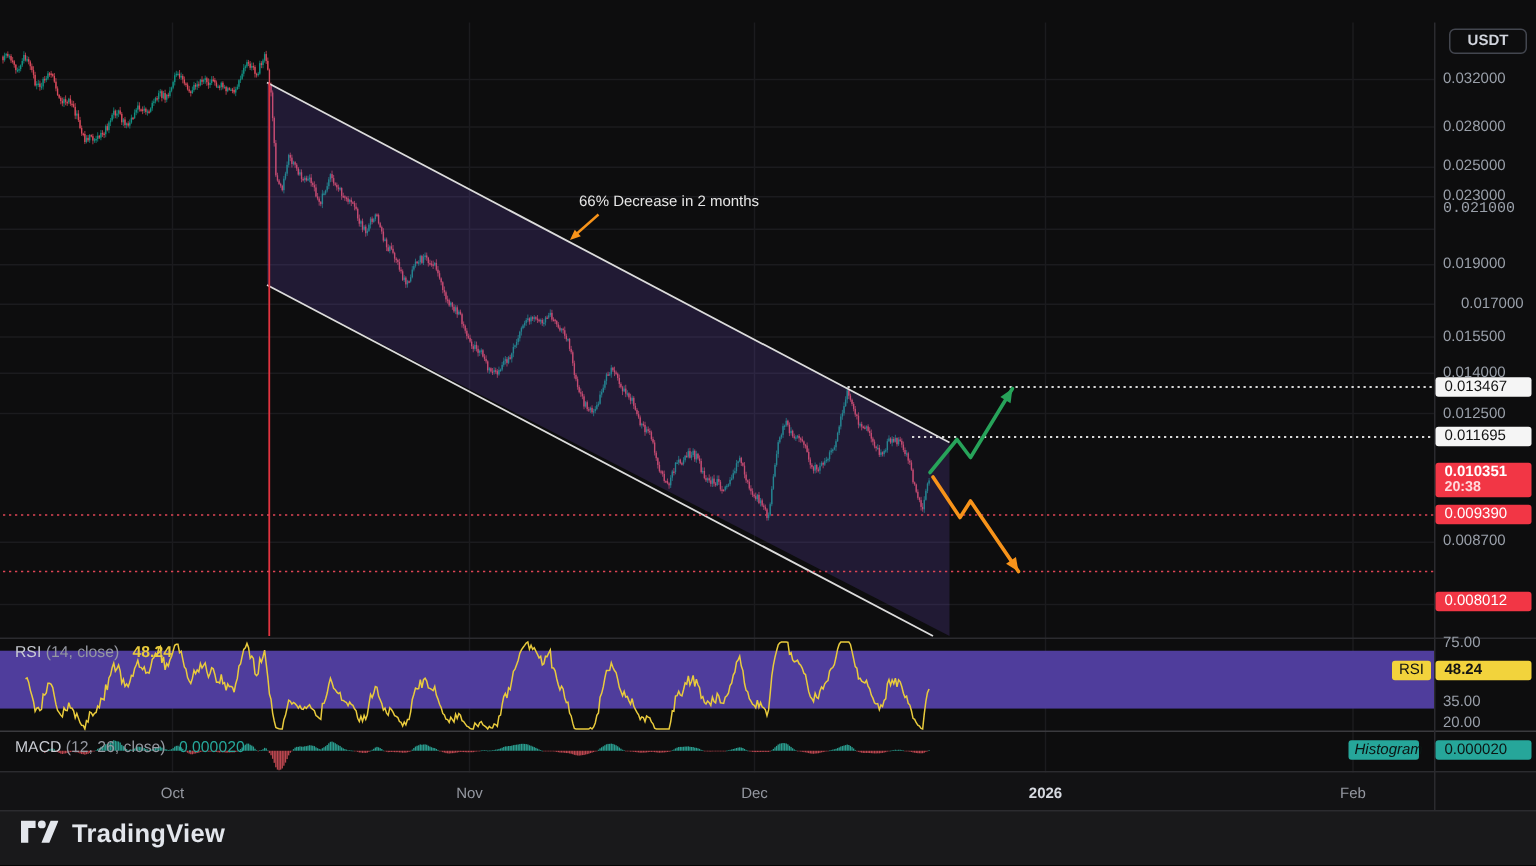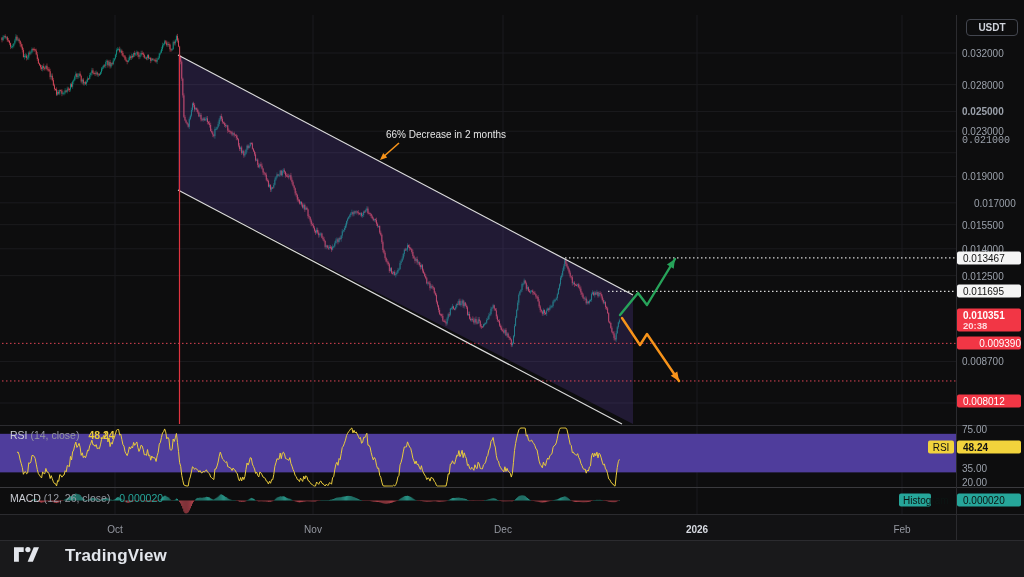--- a/index.html
+++ b/index.html
@@ -21,21 +21,21 @@
        padding:1px 0 1px 6px;box-sizing:border-box;z-index:5;white-space:nowrap;}
   .tag.white{background:#f5f5f5;color:#131313;}
   .tag.red{background:#f23645;color:#fff;}
   .tag.yellow{background:#f2d33c;color:#131313;}
   .tag.teal{background:#26a69a;color:#0c1513;}
   .tag.left-tag{left:auto;text-align:center;padding:1px 4px;}
   .time-label{position:absolute;transform:translate(-50%,0);top:524px;font-size:10px;color:#9598a1;z-index:4;}
   .time-label.major{color:#d6d9e0;font-weight:700;}
   .annotation{position:absolute;font-size:10px;color:#e6e6e6;white-space:nowrap;z-index:5;}
   .countdown{display:block;color:#ffd9dc;font-size:9.5px;line-height:10px;}
-  .logo{position:absolute;left:14px;top:545px;display:flex;align-items:center;gap:26px;z-index:6;cursor:pointer;}
+  .logo{position:absolute;left:14px;top:545px;display:flex;align-items:center;gap:9px;z-index:6;cursor:pointer;}
   .logo span{color:#e3e6ec;font-size:17px;font-weight:700;letter-spacing:.2px;}
 </style>
 </head>
 <body>
 
 <div class="stage">
 
   <div class="attribution">AhmadPro created with TradingView.com, Dec 17, 2025 19:39 UTC+4</div>
 
   <svg id="chart" width="1024" height="577">
@@ -1817,41 +1817,41 @@
     <span>MACD</span>
     <span class="p">(12, 26, close)</span>
     <span style="color:#26a69a;margin-left:6px;">0.000020</span>
   </div>
 
   <div class="annotation" style="left: 386px; top: 129px;">66% Decrease in 2 months</div>
 
   <div id="labels">
       <div class="axis-label" style="top: 53px;">0.032000</div>
       <div class="axis-label" style="top: 84.6241px;">0.028000</div>
-      <div class="axis-label" style="top: 111.464px; font-weight: bold;">0.025000</div>
+      <div class="axis-label" style="top: 111.464px;">0.025000</div>
       <div class="axis-label" style="top: 131.211px;">0.023000</div>
       <div class="axis-label" style="top: 140px; font-family: Liberation Mono, monospace;">0.021000</div>
       <div class="axis-label" style="top: 176.458px;">0.019000</div>
       <div class="axis-label" style="top: 202.799px; padding-left: 12px;">0.017000</div>
       <div class="axis-label" style="top: 224.676px;">0.015500</div>
       <div class="axis-label" style="top: 248.781px;">0.014000</div>
       <div class="axis-label" style="top: 275.621px;">0.012500</div>
       <div class="axis-label" style="top: 361.449px;">0.008700</div>
       <div class="axis-label" style="top: 403px;">0.007300</div>
       <div class="tag white" style="top: 257.974px;">0.013467</div>
       <div class="tag white" style="top: 291.386px;">0.011695</div>
-      <div class="tag red" style="top: 343.373px; text-align: right;">0.009390</div>
+      <div class="tag red" style="top: 343.373px;">0.009390</div>
       <div class="tag red" style="top: 401px;">0.008012</div>
       <div class="tag red" style="top: 320.297px; font-weight: 700; background: rgb(242, 54, 69);">0.010351<span class="countdown">20:38</span></div>
       <div class="axis-label" style="top: 429px;">75.00</div>
       <div class="axis-label" style="top: 467.56px;">35.00</div>
       <div class="axis-label" style="top: 482.02px;">20.00</div>
       <div class="tag yellow left-tag" style="top: 447px; left: 928px; width: 26px;">RSI</div>
       <div class="tag yellow" style="top: 447px; font-weight: 700;">48.24</div>
-      <div class="tag teal left-tag" style="top: 500px; left: 899px; width: 32px;">Histogram</div>
+      <div class="tag teal left-tag" style="top: 500px; left: 899px; width: 47px; font-style: italic;">Histogram</div>
       <div class="tag teal" style="top: 500px;">0.000020</div>
       <div class="time-label" style="left: 115px;">Oct</div>
       <div class="time-label" style="left: 313px;">Nov</div>
       <div class="time-label" style="left: 503px;">Dec</div>
       <div class="time-label major" style="left: 697px;">2026</div>
       <div class="time-label" style="left: 902px;">Feb</div>
       <div class="" style="position: absolute; left: 956px; top: 15px; width: 68px; height: 525px; z-index: 3; cursor: ns-resize;"></div>
       <div class="" style="position: absolute; left: 0px; top: 515px; width: 956px; height: 25px; z-index: 3; cursor: ew-resize;"></div>
     </div>
 

